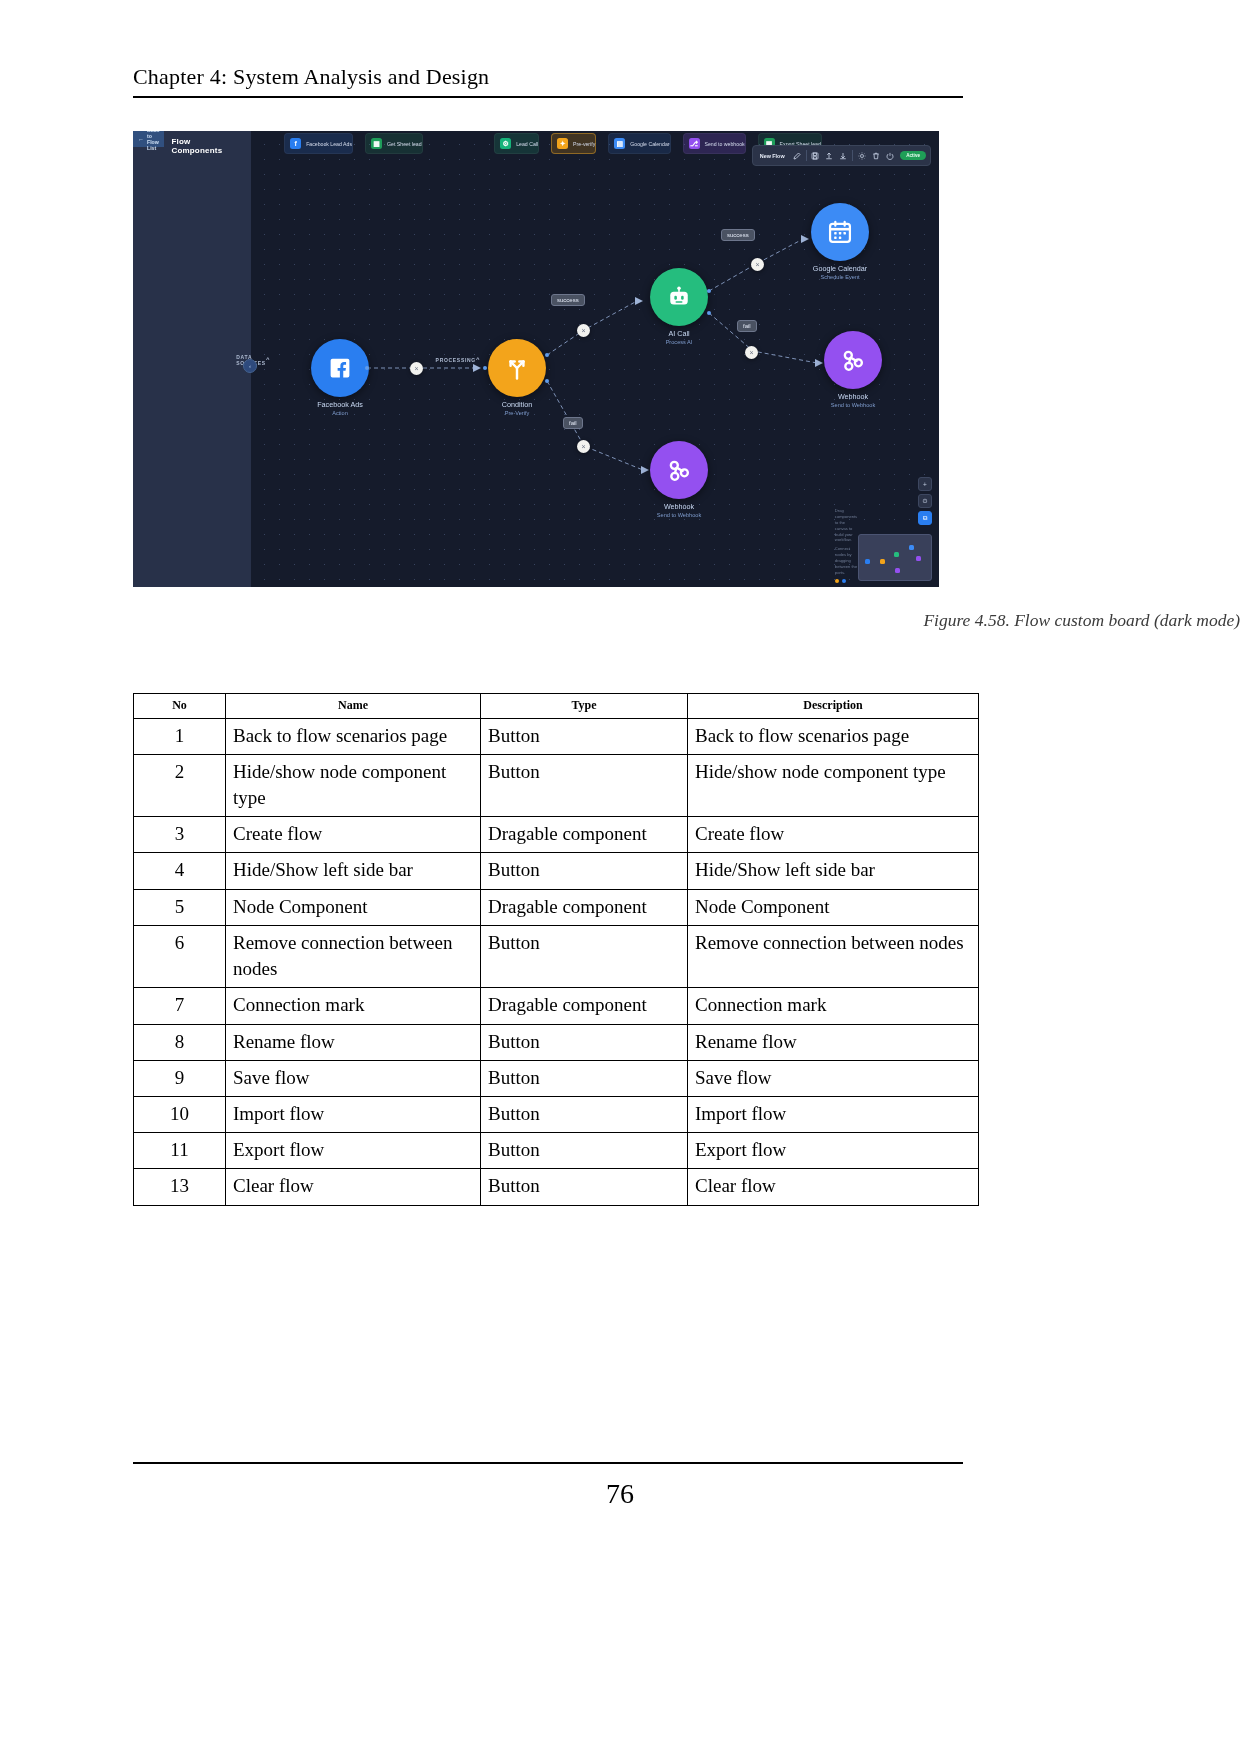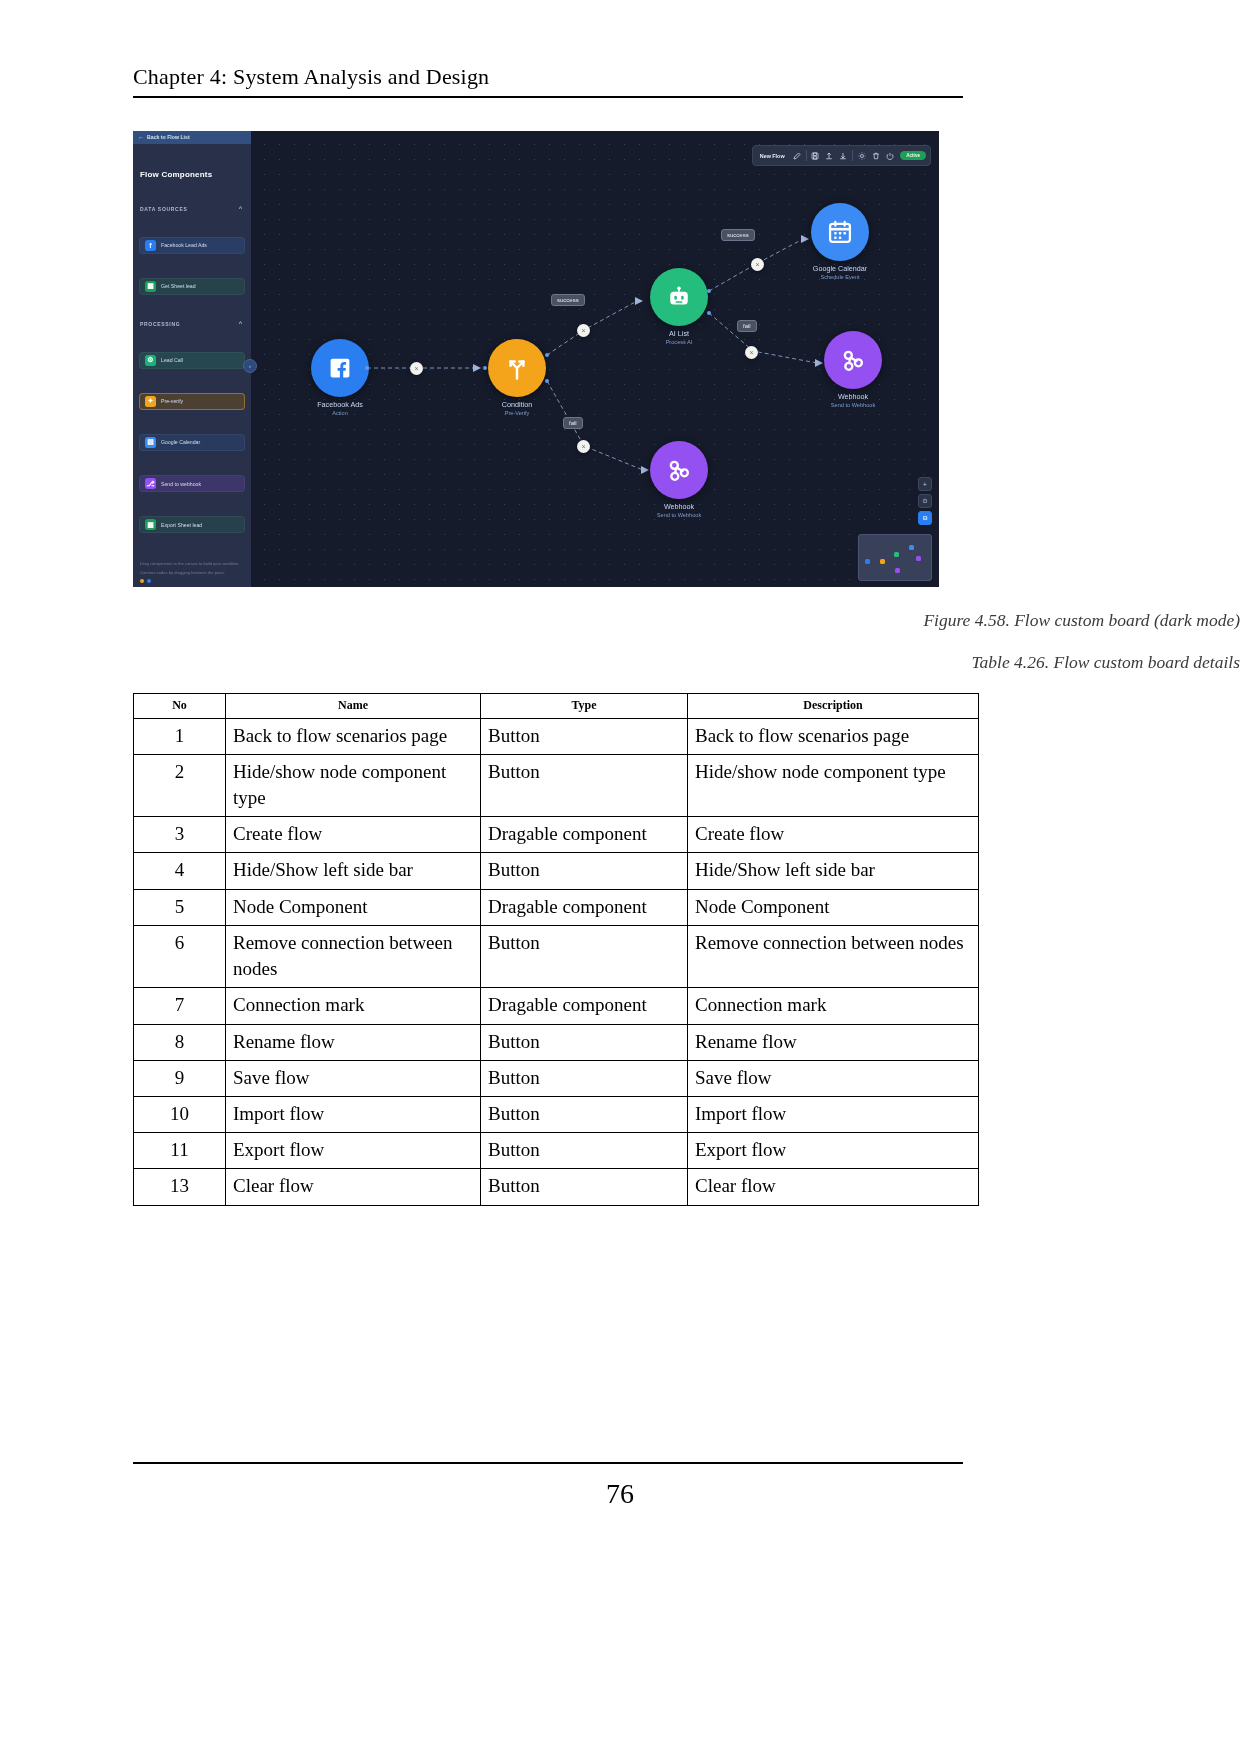--- a/index.html
+++ b/index.html
@@ -60,23 +60,21 @@
     background: #151b2b;
   }
 
   
   .sidebar {
     width: 118px;
     background: #283149;
     position: relative;
     flex: 0 0 118px;
     display: flex;
-    flex-direction: column;
     z-index: 5;
-    gap: 20px;
   }
   .back-btn {
     height: 16px;
     background: #31507f;
     display: flex;
     align-items: center;
     gap: 3px;
     padding: 0 5px;
     color: #cfe0f5;
     font-family: "Liberation Sans", sans-serif;
@@ -600,21 +598,21 @@
           <div class="circle n-ai">
             <svg width="28" height="28" viewBox="0 0 24 24" fill="#fff">
               <rect x="4.5" y="7.5" width="15" height="11" rx="3"></rect>
               <circle cx="12" cy="4.4" r="1.5"></circle>
                 <rect x="11.3" y="5.2" width="1.4" height="2.4"></rect>
               <rect x="8" y="11" width="2.2" height="3.4" rx="1.1" fill="#25bd7e"></rect>
               <rect x="13.8" y="11" width="2.2" height="3.4" rx="1.1" fill="#25bd7e"></rect>
               <rect x="9" y="15.6" width="6" height="1.3" rx="0.6" fill="#25bd7e"></rect>
             </svg>
           </div>
-          <div class="n-title">AI List</div>
+          <div class="n-title">AI Call</div>
           <div class="n-sub">Process AI</div>
         </div>
 
         <div class="node" style="left:560px;top:72px">
           <div class="circle n-cal">
             <svg width="28" height="28" viewBox="0 0 24 24" fill="none" stroke="#fff" stroke-width="1.9">
               <rect x="3.5" y="5" width="17" height="15.5" rx="2.2"></rect>
               <path d="M3.5 9.6h17" stroke-width="2.2"></path>
               <path d="M8 3.2v3.4M16 3.2v3.4" stroke-linecap="round"></path>
               <g fill="#fff" stroke="none">
@@ -669,21 +667,20 @@
           <i style="background:#3c8bf5;left:50px;top:10px"></i>
           <i style="background:#9450f0;left:57px;top:21px"></i>
           <i style="background:#9450f0;left:36px;top:33px"></i>
         </div>
 
       </section>
     </div>
   </div>
 
   <div class="caption" id="fig-caption">Figure 4.58. Flow custom board (dark mode)</div>
-  <div class="caption" id="tbl-caption">Table 4.26. Flow custom board details</div>
 
   <table class="details">
     <colgroup>
       <col class="w-no">
         <col class="w-name">
         <col class="w-type">
         <col class="w-desc">
     </colgroup>
     <thead>
       <tr>

